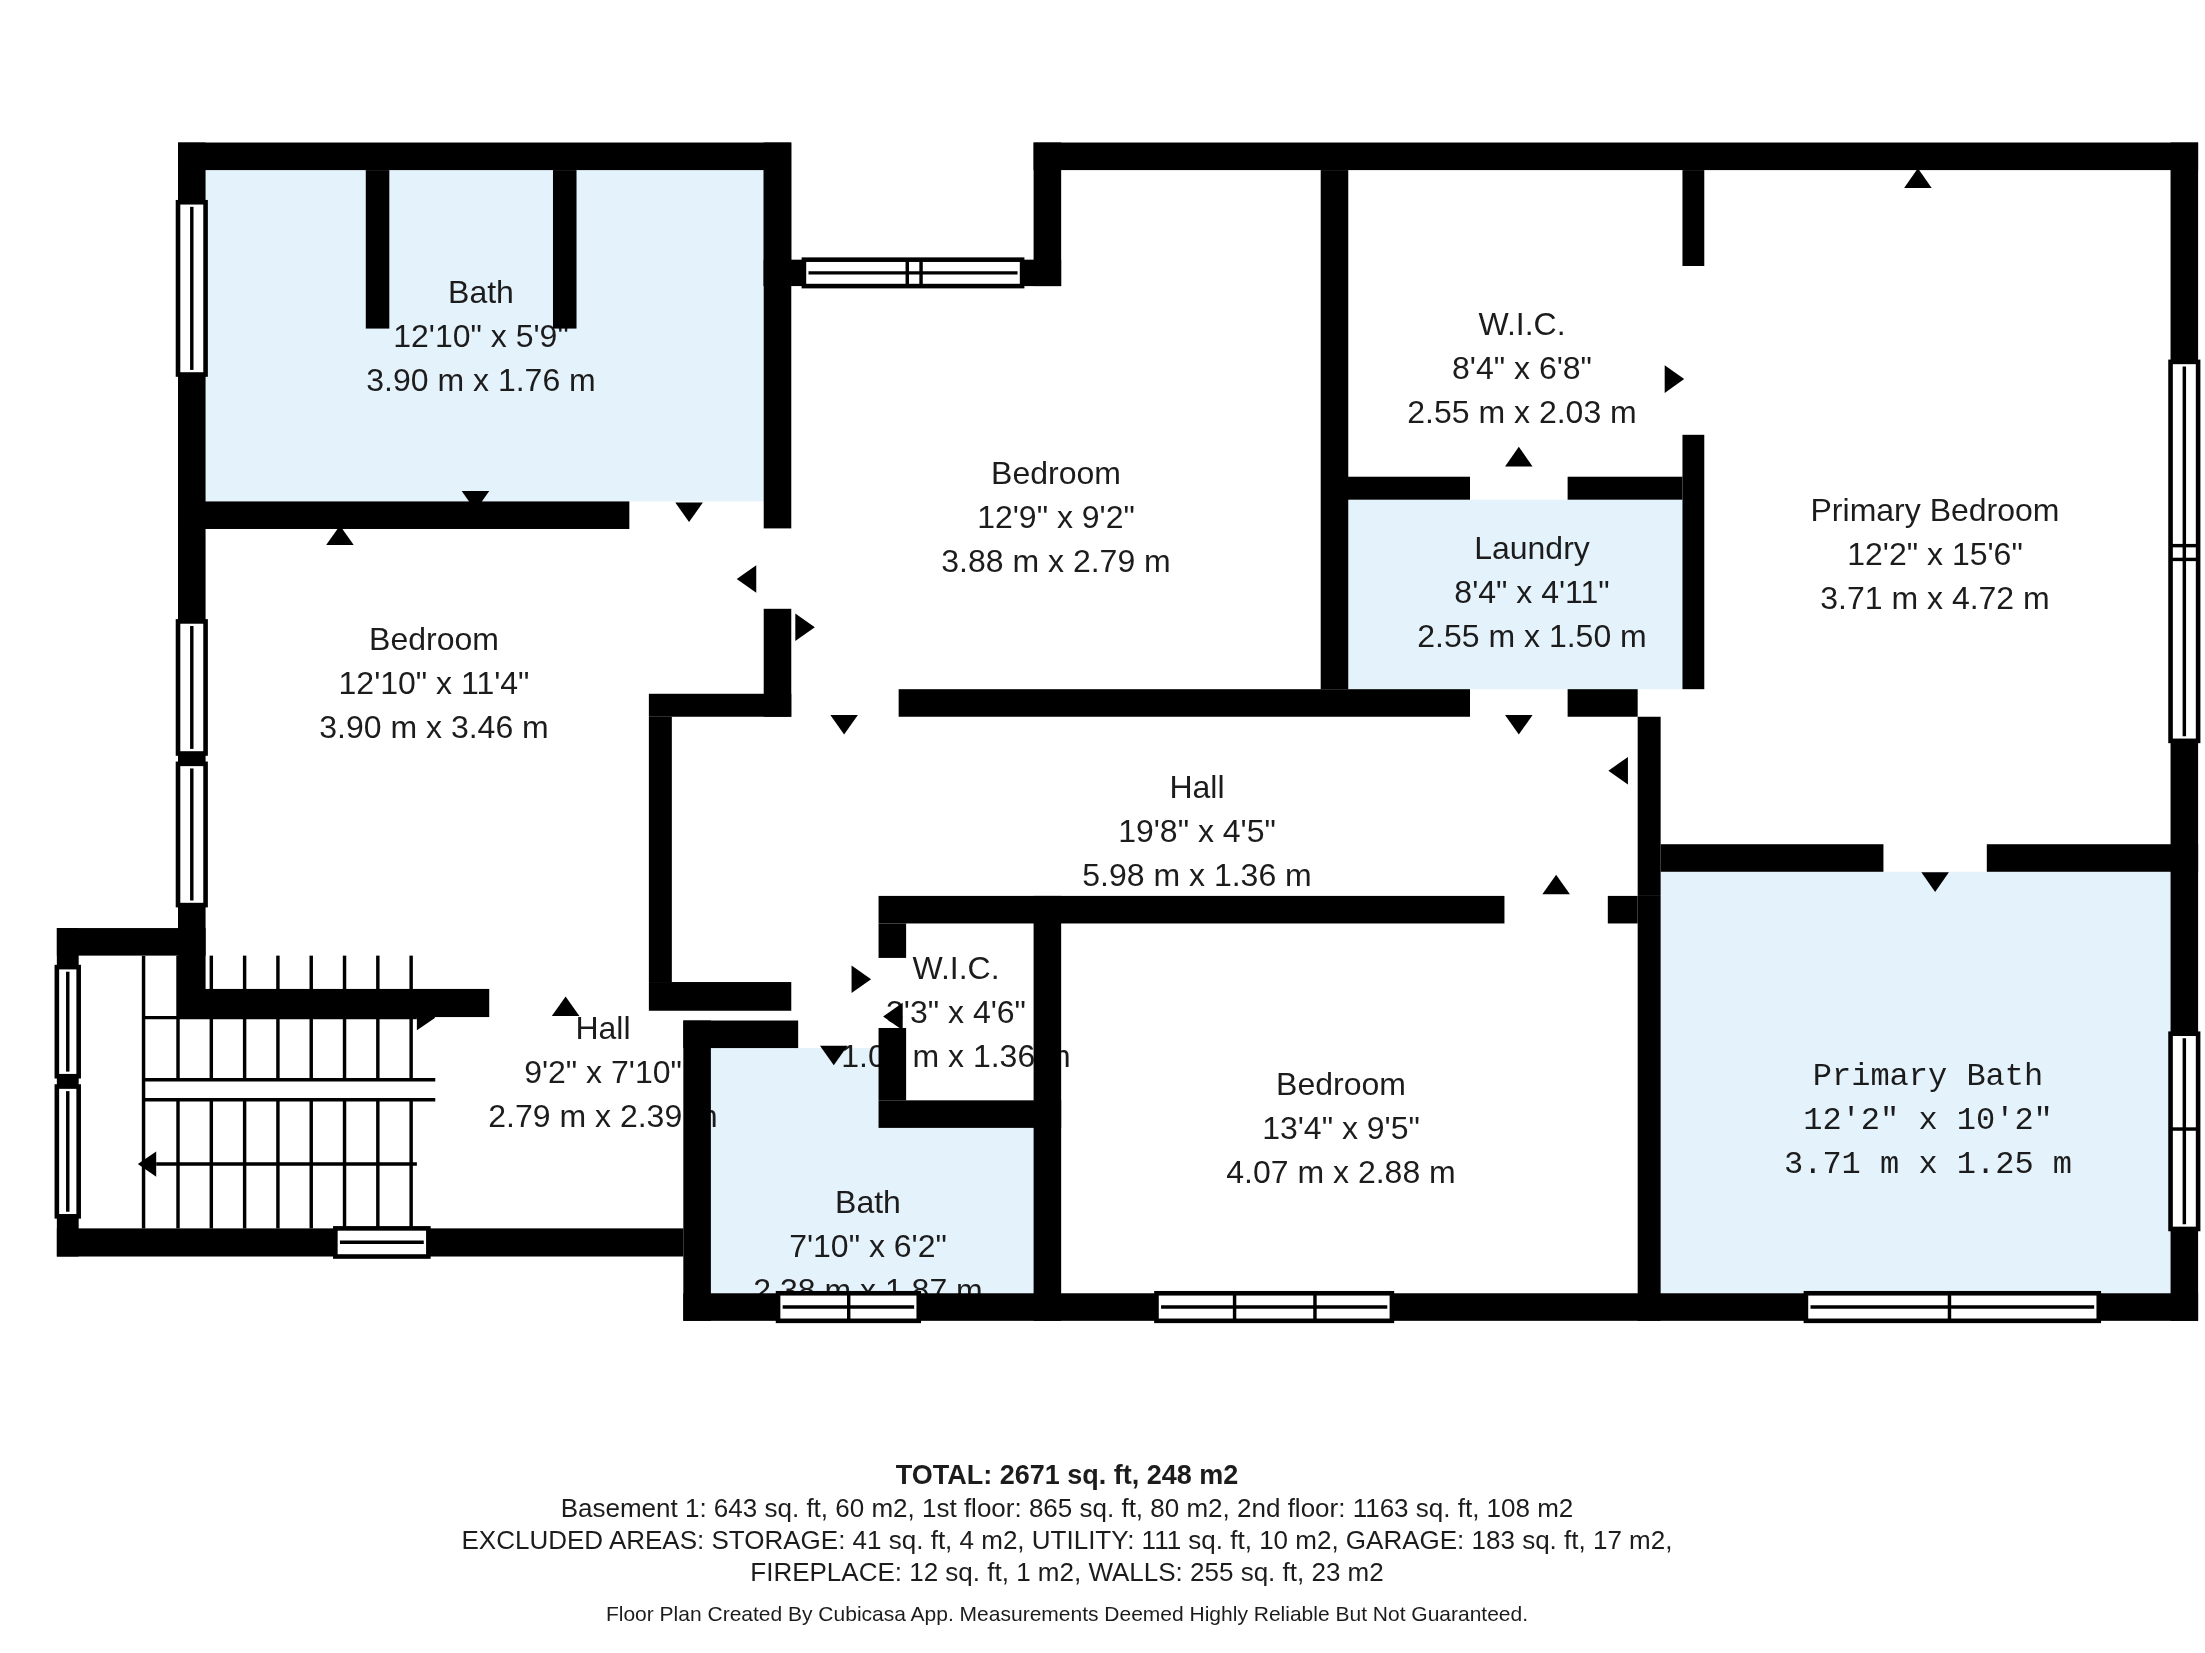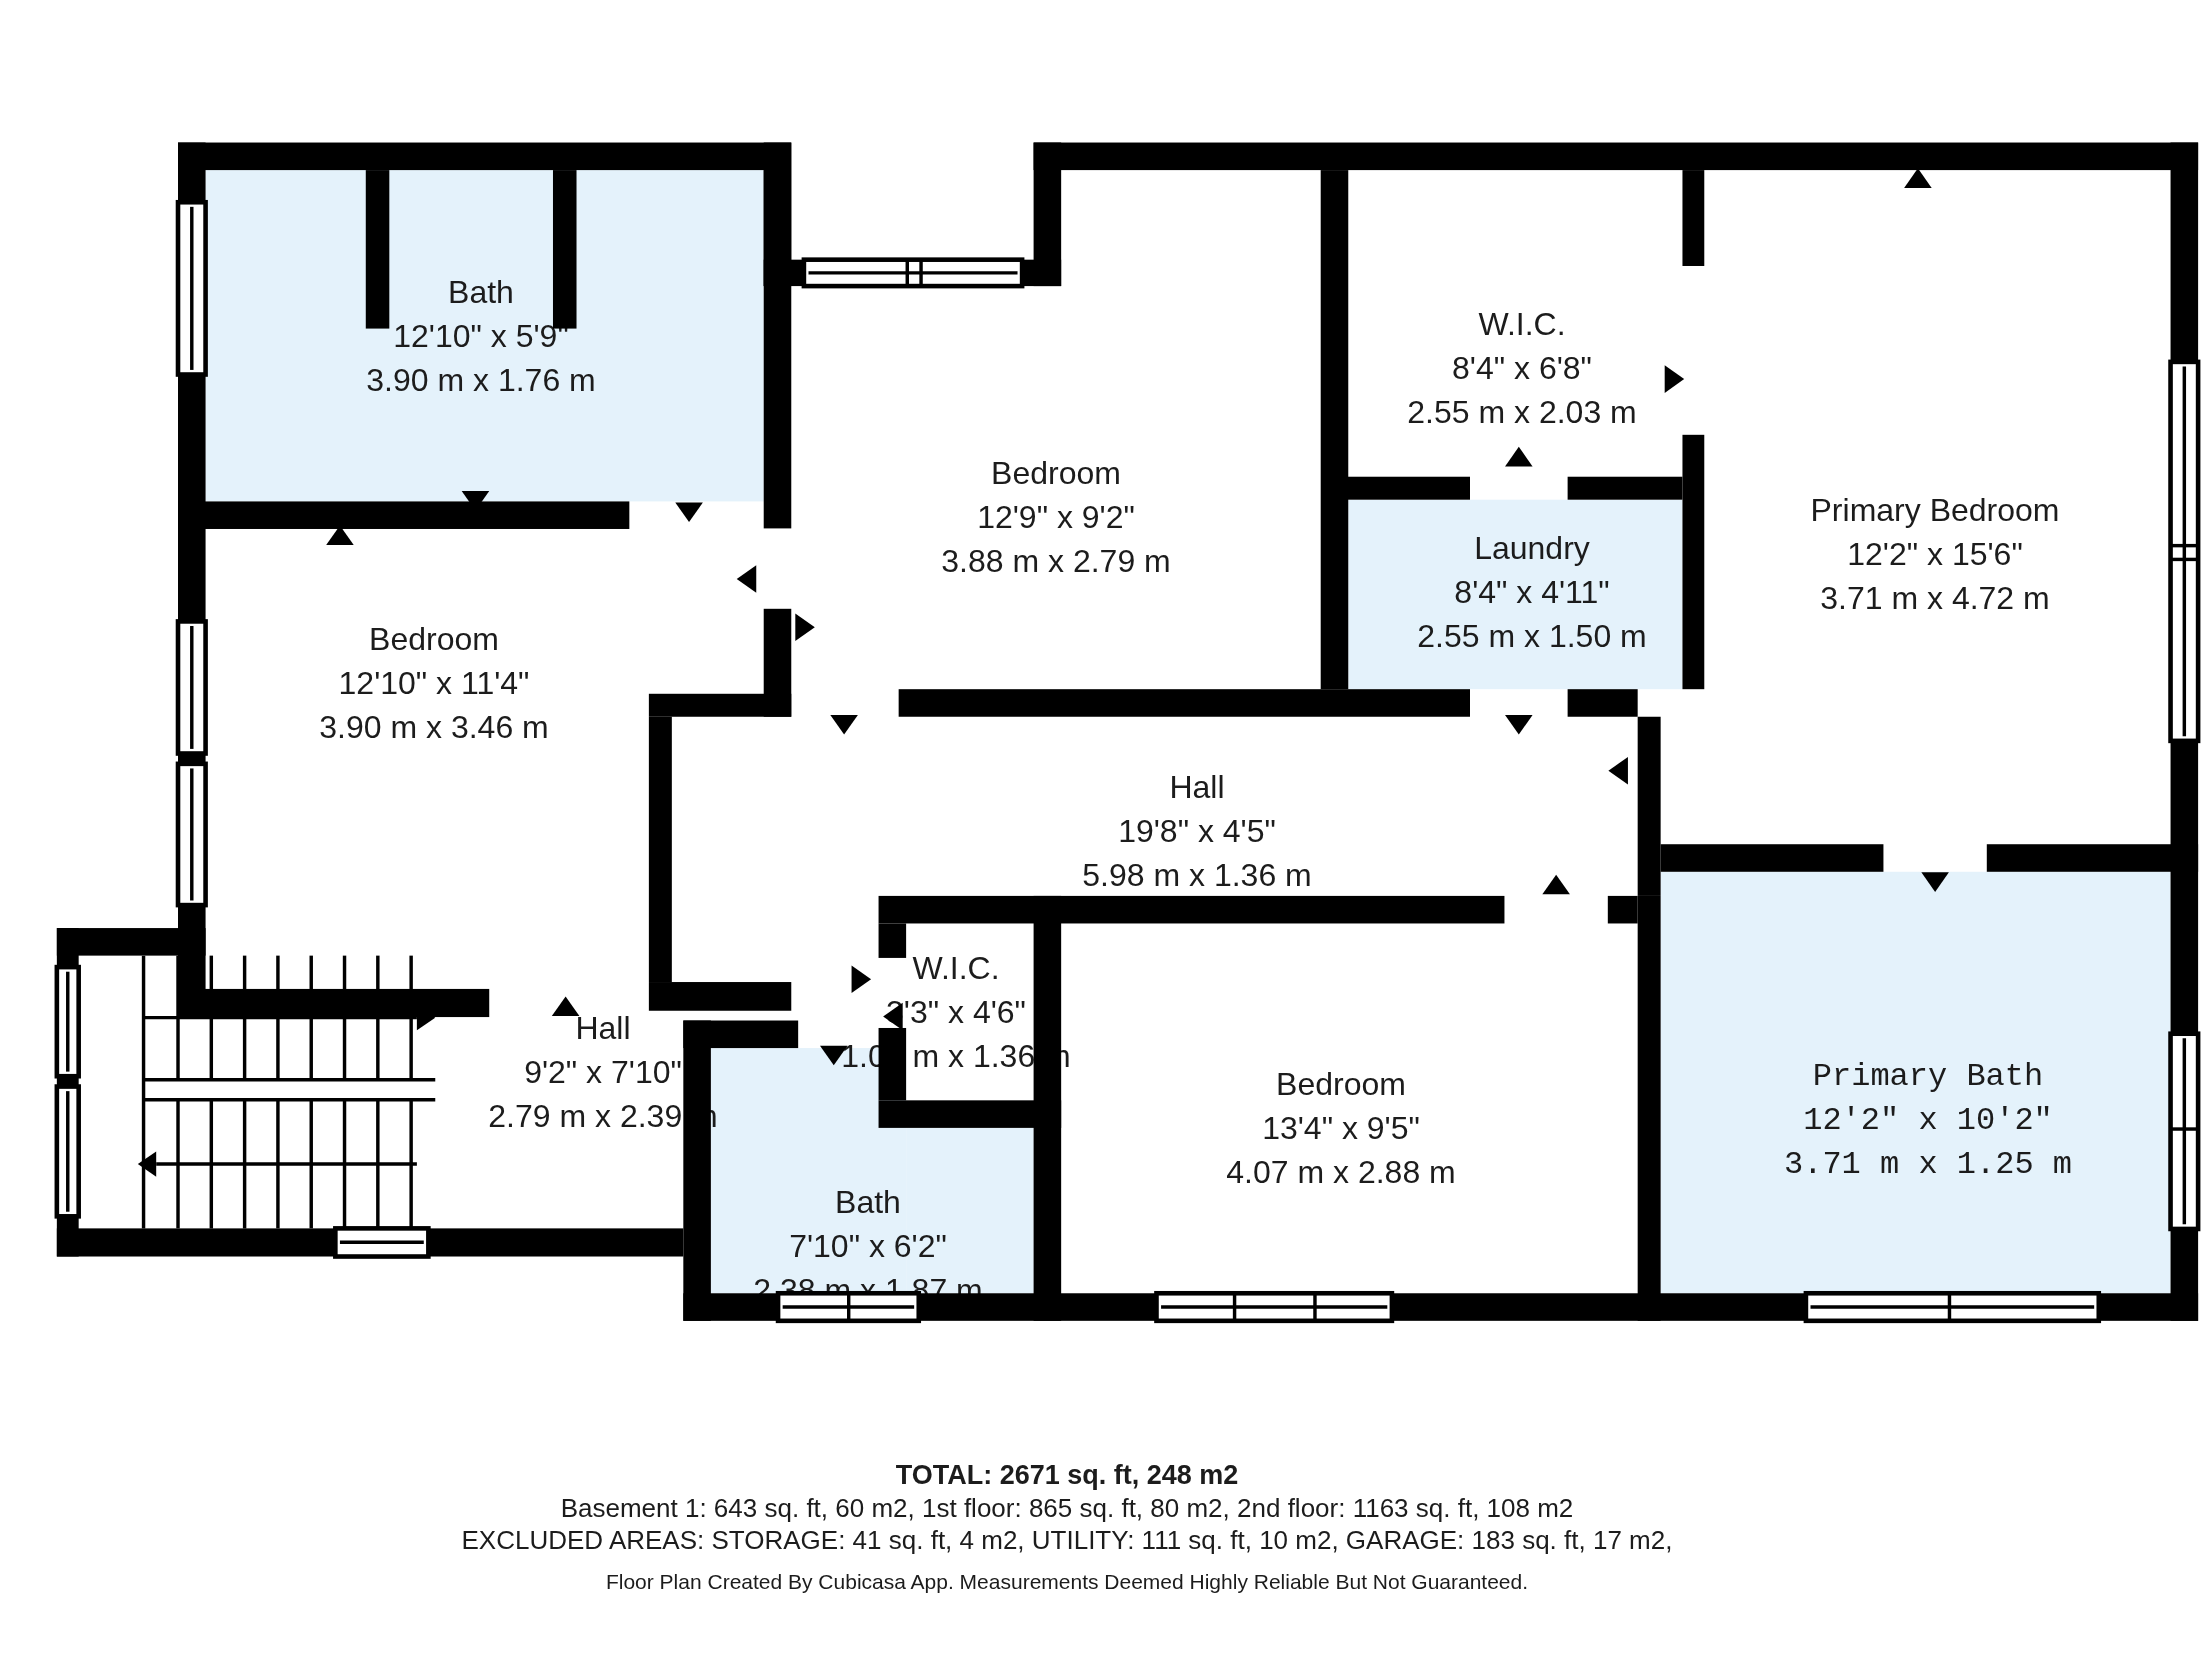--- a/index.html
+++ b/index.html
@@ -259,15 +259,16 @@
     <polygon class="arrow" points="804,855 852,855 828,889"></polygon>
     <polygon class="arrow" points="568,949 616,949 592,915"></polygon>
     <polygon class="arrow" points="3316,327 3364,327 3340,293"></polygon>
   </g>
 </svg>
 
 <div id="summary">
   <div class="sum-total">TOTAL: 2671 sq. ft, 248 m2</div>
   <div class="sum-line">Basement 1: 643 sq. ft, 60 m2, 1st floor: 865 sq. ft, 80 m2, 2nd floor: 1163 sq. ft, 108 m2</div>
   <div class="sum-line">EXCLUDED AREAS: STORAGE: 41 sq. ft, 4 m2, UTILITY: 111 sq. ft, 10 m2, GARAGE: 183 sq. ft, 17 m2,</div>
+  <div class="sum-line">FIREPLACE: 12 sq. ft, 1 m2, WALLS: 255 sq. ft, 23 m2</div>
   <div class="sum-credit">Floor Plan Created By Cubicasa App. Measurements Deemed Highly Reliable But Not Guaranteed.</div>
 </div>
 
 
 </body></html>

